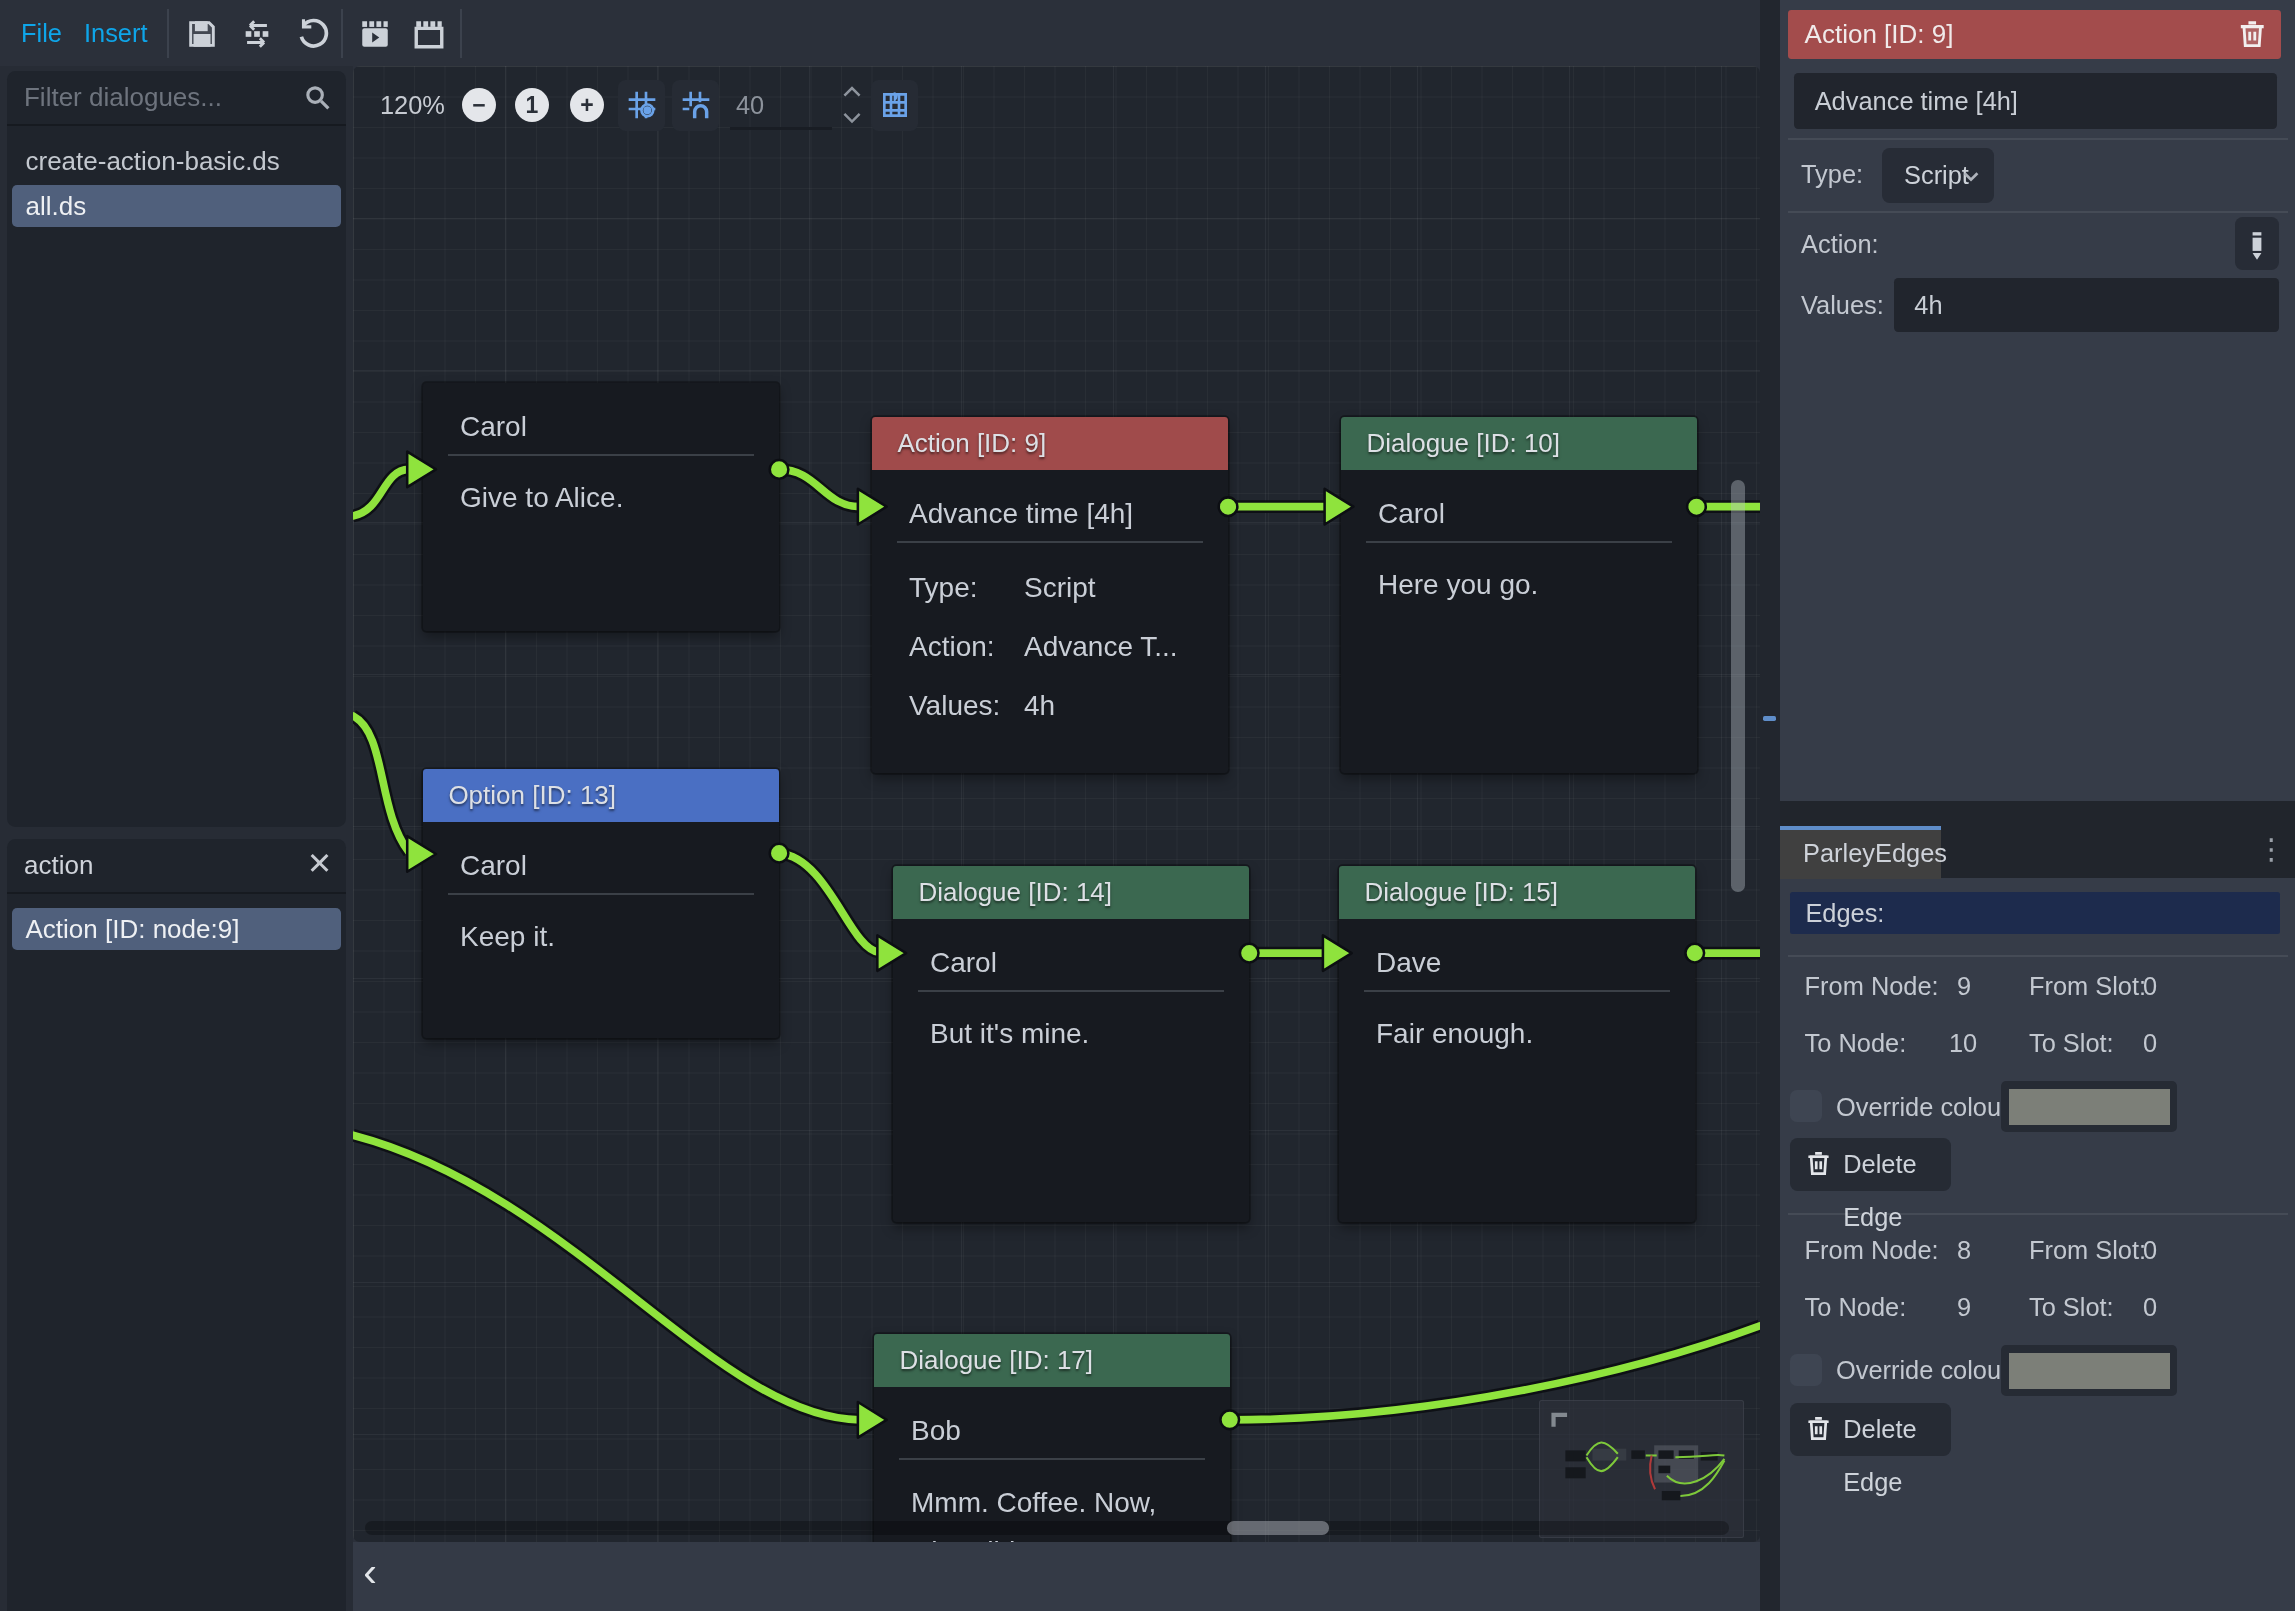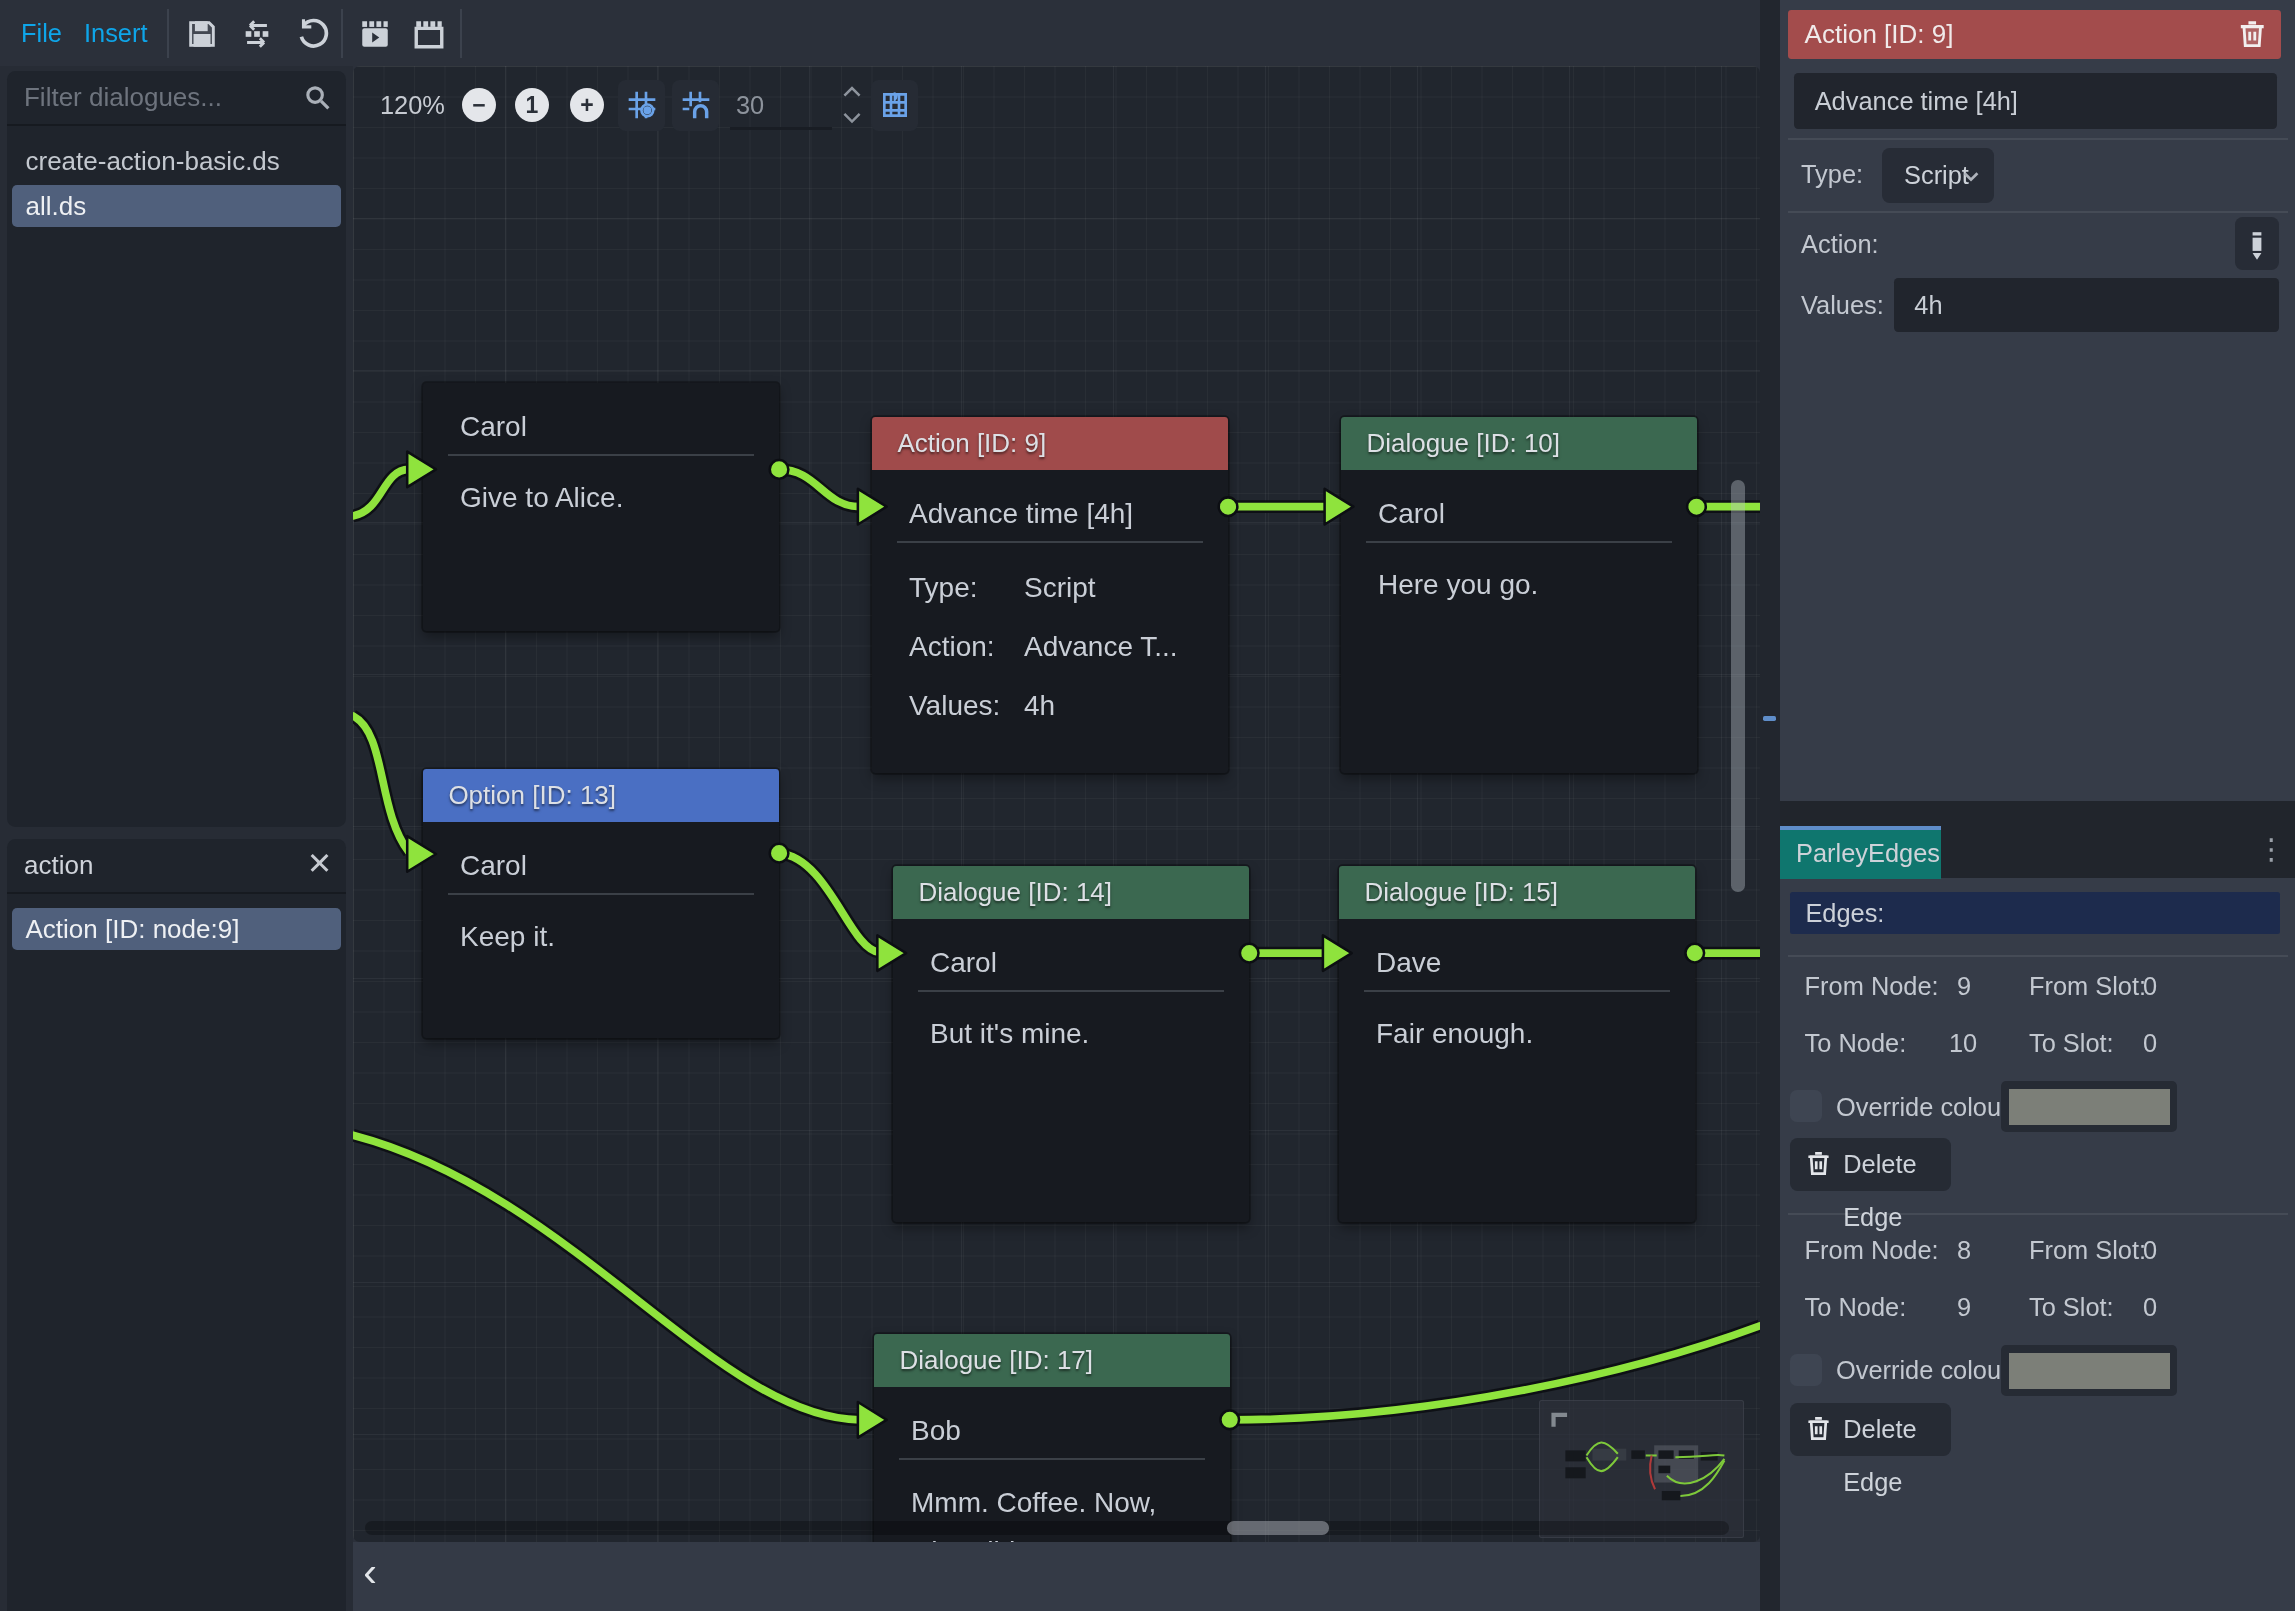--- a/index.html
+++ b/index.html
@@ -70,22 +70,22 @@
   .insp-label{position:absolute;color:#c3c8d0;font-size:25.4px;}
   .insp-field{position:absolute;background:#21252d;border-radius:4.2px;color:#c9ced5;font-size:25.4px;}
   .insp-drop{position:absolute;background:#272c36;border-radius:7.6px;color:#cdd2d9;font-size:25.4px;cursor:pointer;}
   .chev{position:absolute;width:22px;height:22px;color:#aeb3bb;}
   .hline{position:absolute;height:1.7px;background:rgba(255,255,255,0.08);}
   #redhead{position:absolute;left:7.6px;top:10.2px;width:493px;height:49px;background:#a34c4c;border-radius:3.4px;
       color:#f0eaea;font-size:26px;line-height:49px;padding-left:17px;box-sizing:border-box;}
   #redhead .trash{position:absolute;right:13.6px;top:9.3px;width:30.5px;height:30.5px;color:#f2efef;}
   
   #tabstrip{position:absolute;left:0;top:801px;width:516px;height:77px;background:#21252c;}
-  #tab-parley{position:absolute;left:0;top:24.6px;width:161px;height:53px;background:#0f766e;border-top:4.2px solid #5f8dc9;
-      box-sizing:border-box;color:#ced2d9;font-size:25.4px;line-height:47px;padding-left:16px;cursor:pointer;}
+  #tab-parley{position:absolute;left:0;top:24.6px;width:161px;height:53px;background:#404040;border-top:4.2px solid #5f8dc9;
+      box-sizing:border-box;color:#ced2d9;font-size:25.4px;line-height:47px;padding-left:23px;cursor:pointer;}
   #tabdots{position:absolute;right:10.2px;top:30.5px;font-size:29px;color:#9aa0a8;letter-spacing:0;cursor:pointer;}
   
   #edgesbar{position:absolute;left:10.2px;top:892px;width:490px;height:42px;background:#1d2b4d;border-radius:2.5px;
       color:#ccd1d9;font-size:25.4px;line-height:42px;padding-left:15.2px;box-sizing:border-box;}
   .erow-label{position:absolute;color:#c3c8d0;font-size:25.4px;}
   .checkbox{position:absolute;width:32px;height:32px;background:#3e4552;border-radius:6.8px;cursor:pointer;}
   .swatch-frame{position:absolute;width:176px;height:51px;background:#262b34;border-radius:5.1px;cursor:pointer;}
   .swatch{position:absolute;left:7.6px;top:7.6px;width:161px;height:36px;background:#7c7f78;}
   .del-btn{position:absolute;width:161px;height:53px;background:#262b34;border-radius:7.6px;color:#ced3da;font-size:25.4px;
       line-height:53px;cursor:pointer;}
@@ -181,21 +181,21 @@
         <circle cx="16" cy="16" r="4.4" fill="#262b34"></circle>
         <circle cx="16" cy="16" r="2" fill="#6aa2e8"></circle>
       </svg>
   </div>
   <div class="tb-sq" style="left:319px;">
     <svg viewBox="0 0 24 24" fill="none" stroke="#6aa2e8" stroke-width="2">
         <path d="M8 2v11M15 2v8M2 8h20M2 15h5"></path>
         <path d="M11 22v-5a4.5 4.5 0 0 1 9 0v5" stroke-width="2.6"></path>
       </svg>
   </div>
-  <span class="tb-text" style="left:383px;top:25.4px;color:#8d939c;">30</span>
+  <span class="tb-text" style="left:383px;top:25.4px;color:#8d939c;">40</span>
   <div class="spin-underline"></div>
   <span class="abs" style="left:488px;top:17px;">
     <svg width="22" height="18.6" viewBox="0 0 26 22" fill="none" stroke="#8d939c" stroke-width="3">
         <path d="M4 15 L13 6 L22 15"></path>
       </svg>
   </span>
   <span class="abs" style="left:488px;top:42px;">
     <svg width="22" height="18.6" viewBox="0 0 26 22" fill="none" stroke="#8d939c" stroke-width="3">
         <path d="M4 7 L13 16 L22 7"></path>
       </svg>

